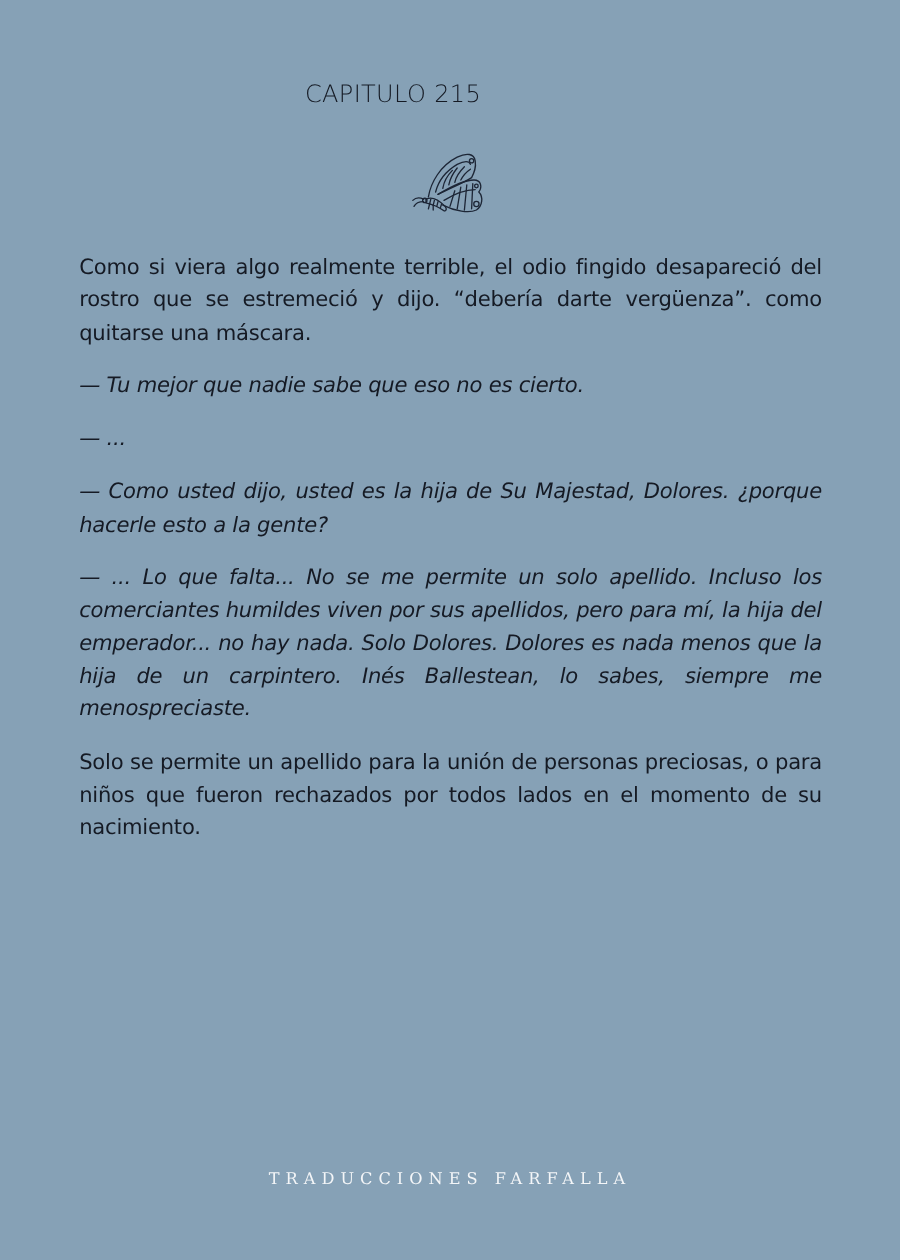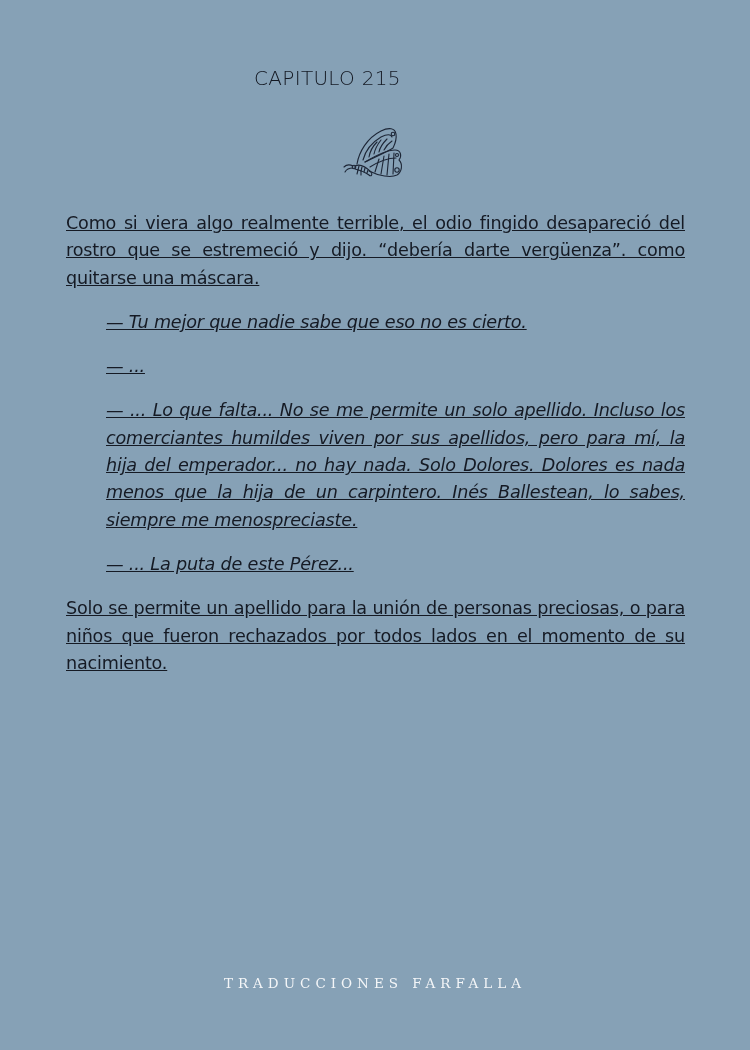--- a/index.html
+++ b/index.html
@@ -23,23 +23,22 @@
   }
   .content {
     position: absolute; left: 66px; top: 210px; width: 619px;
   }
   .content p {
     margin: 0 0 17px 0;
     font-size: 17.6px;
     line-height: 27.3px;
     text-align: justify;
     letter-spacing: -0.2px;
-    text-decoration: underline;
   }
-  .content p.dialog { font-style: italic; margin-left: 40px; }
+  .content p.dialog { font-style: italic; }
   .footer {
     position: absolute; top: 975px; left: 0; width: 750px;
     text-align: center;
     font-family: "DejaVu Serif", "Liberation Serif", serif;
     font-size: 13.5px;
     letter-spacing: 5px;
     color: #f4f6f8;
   }
 </style>
 </head>
@@ -76,18 +75,18 @@
   <path d="M10 40 C 6 38, 3 39, 1 41"></path>
   <path d="M10 42 C 6 42, 3 44, 2 46"></path>
   <path d="M15 44 L 14 48"></path>
   <path d="M18 45 L 18 49"></path>
 </svg>
 
 <div class="content">
   <p class="narration">Como si viera algo realmente terrible, el odio fingido desapareció del rostro que se estremeció y dijo. “debería darte vergüenza”. como quitarse una máscara.</p>
   <p class="dialog">— Tu mejor que nadie sabe que eso no es cierto.</p>
   <p class="dialog">— ...</p>
+  <p class="dialog">— Como usted dijo, usted es la hija de Su Majestad, Dolores. ¿porque hacerle esto a la gente?</p>
   <p class="dialog">— ... Lo que falta... No se me permite un solo apellido. Incluso los comerciantes humildes viven por sus apellidos, pero para mí, la hija del emperador... no hay nada. Solo Dolores. Dolores es nada menos que la hija de un carpintero. Inés Ballestean, lo sabes, siempre me menospreciaste.</p>
-  <p class="dialog">— ... La puta de este Pérez...</p>
   <p class="narration">Solo se permite un apellido para la unión de personas preciosas, o para niños que fueron rechazados por todos lados en el momento de su nacimiento.</p>
 </div>
 
 <div class="footer">TRADUCCIONES FARFALLA</div>
 
 </body></html>

